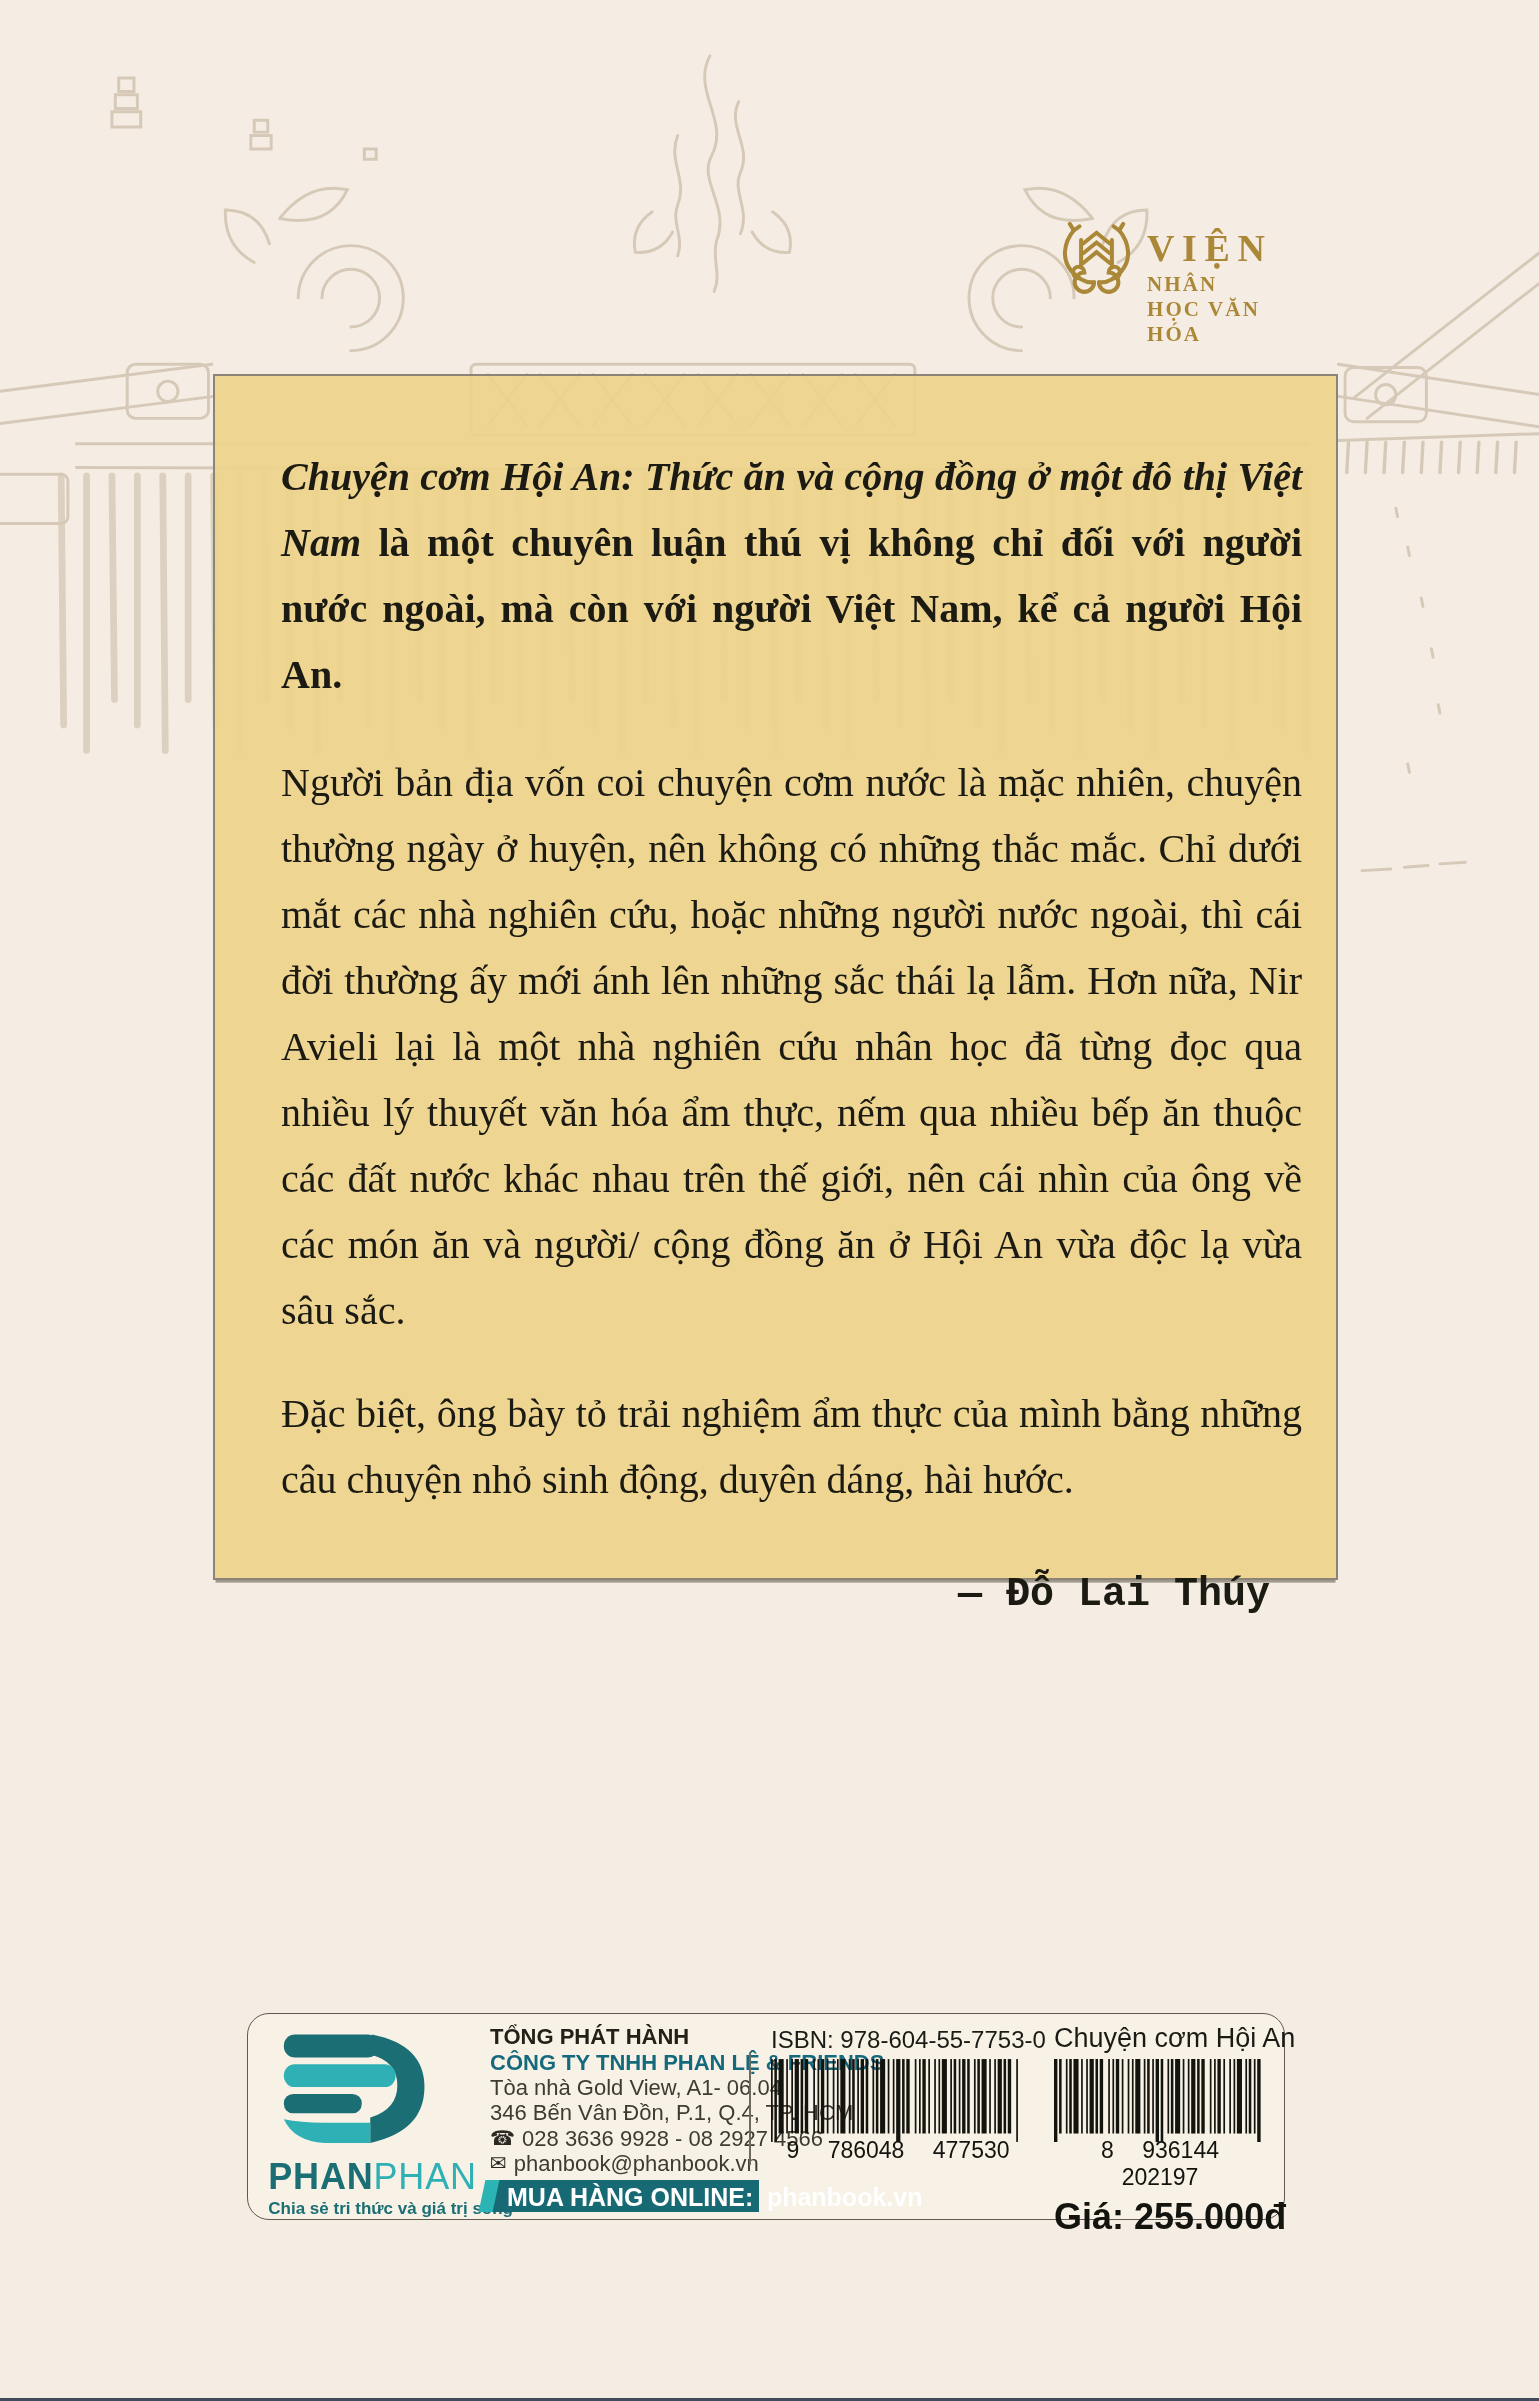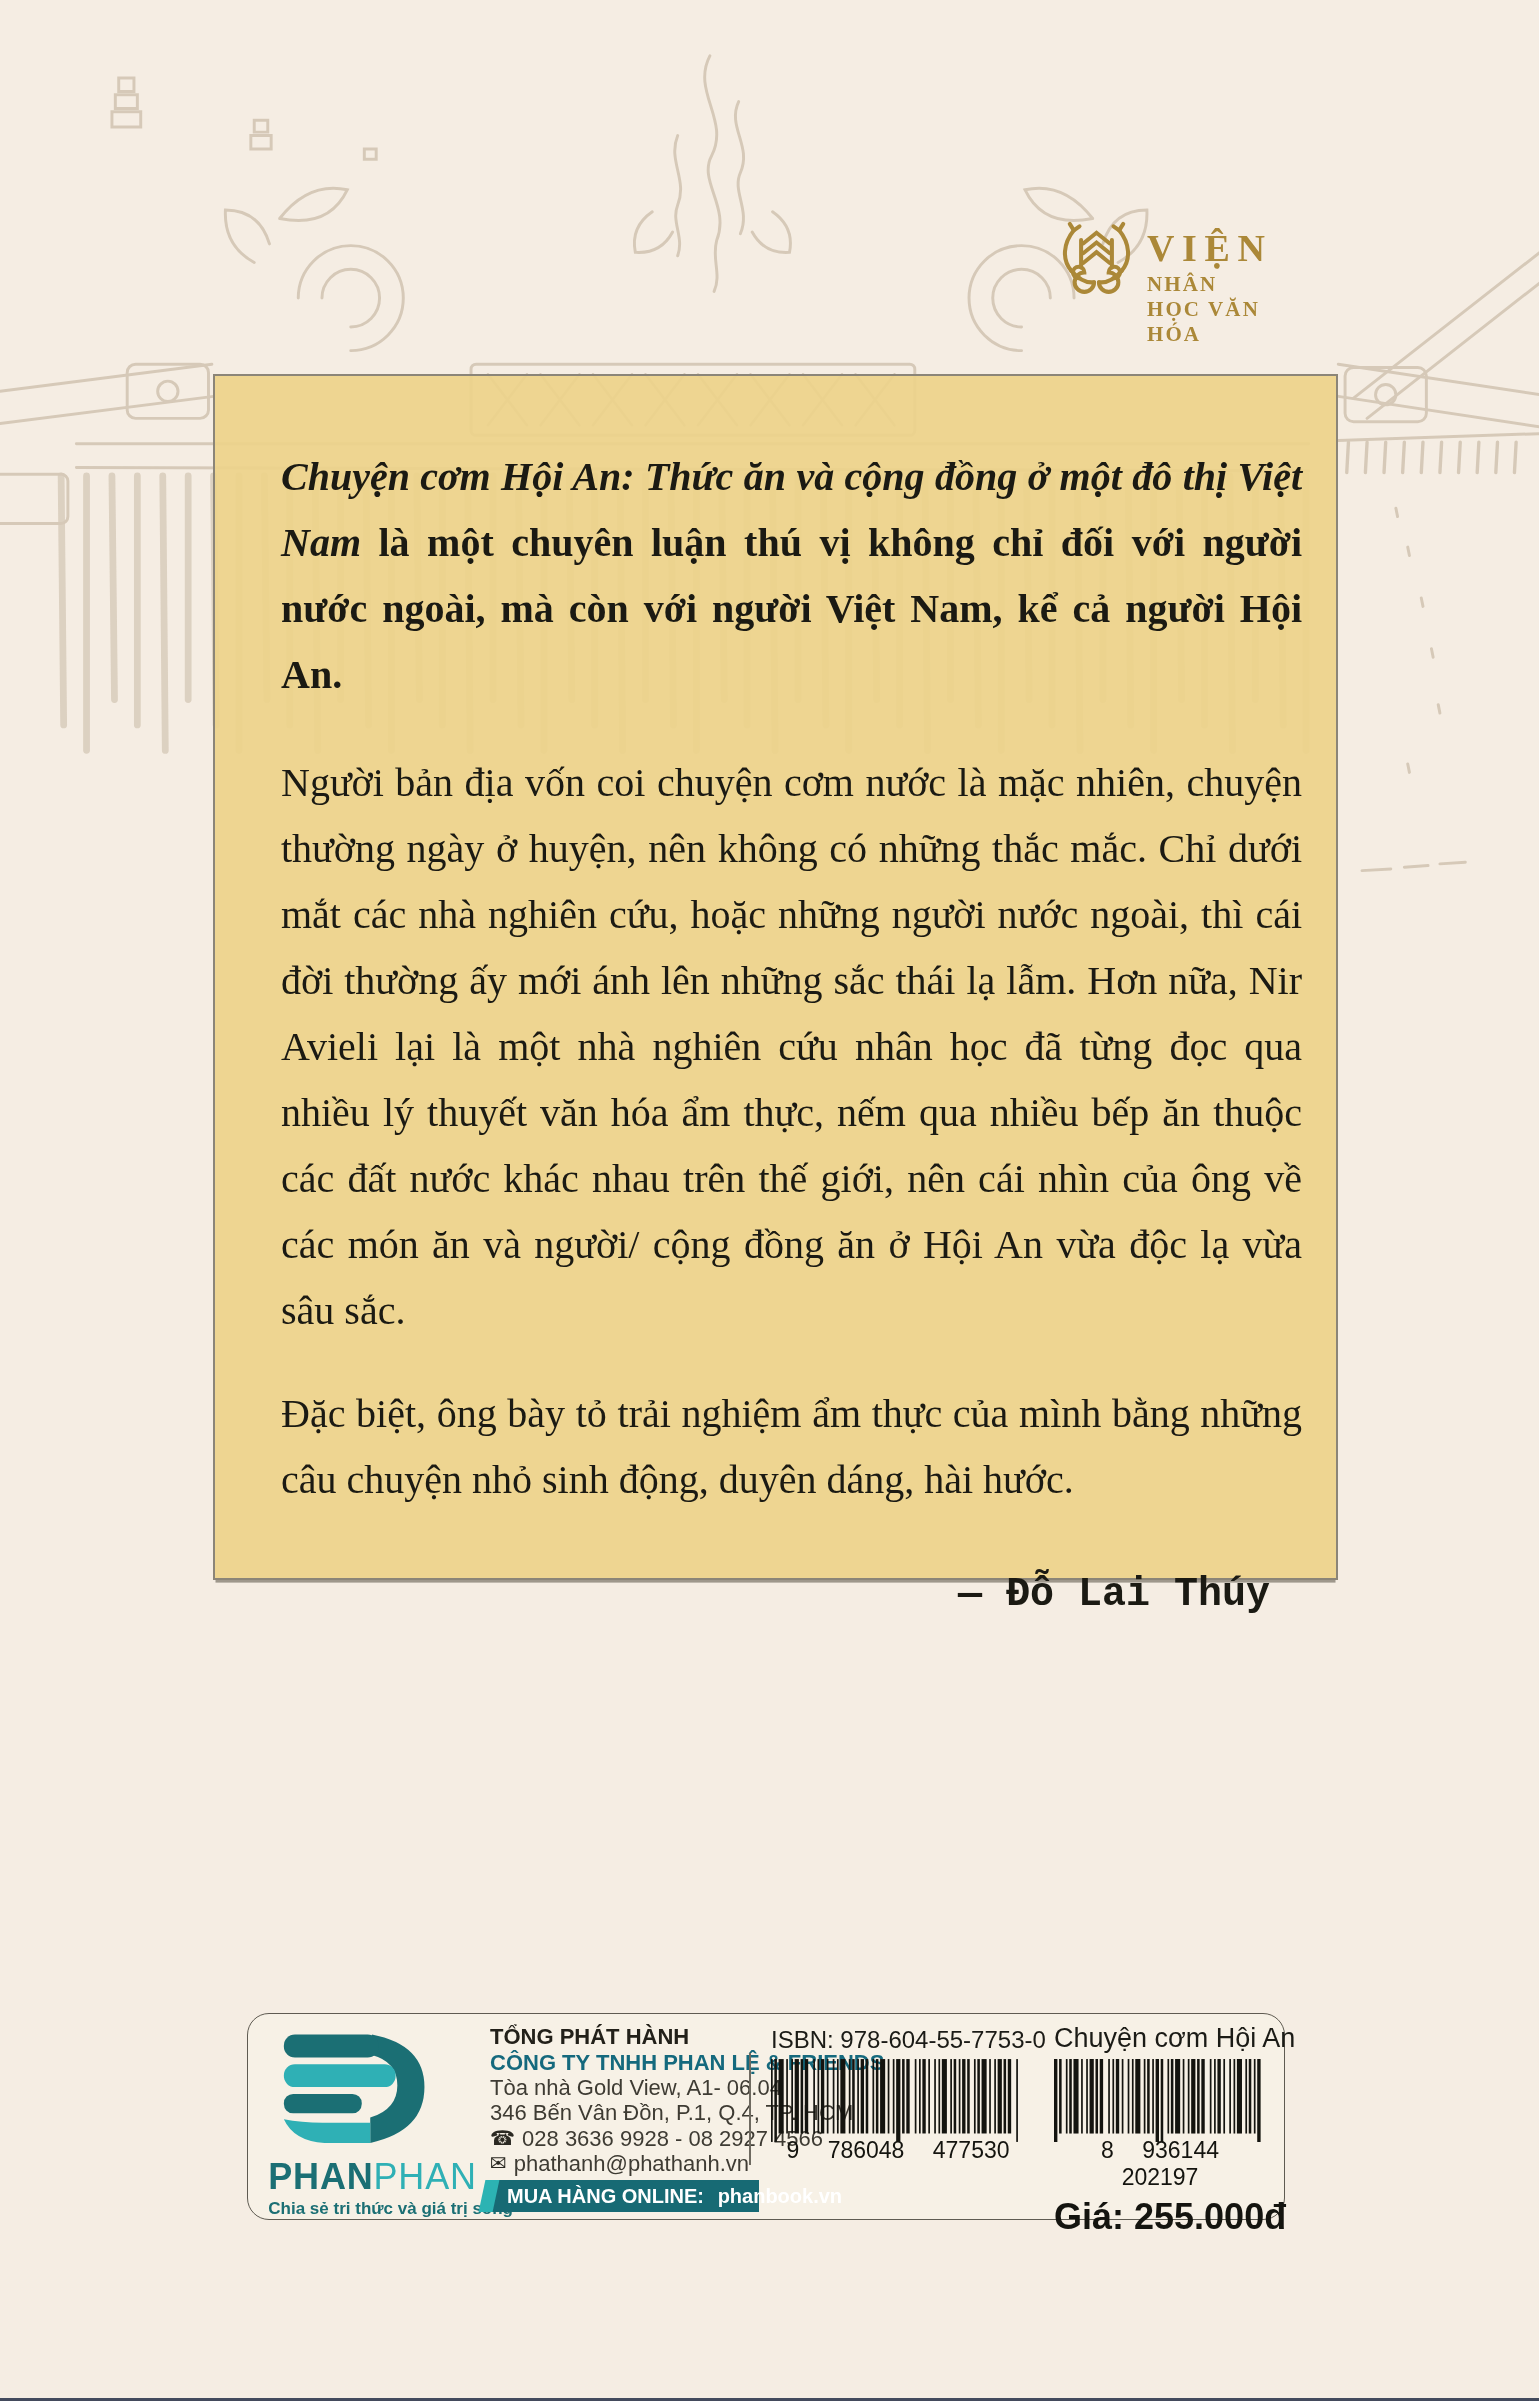--- a/index.html
+++ b/index.html
@@ -40,22 +40,22 @@
   .wm-phan{color:#1b6f74;font-weight:bold;}
   .wm-book{color:#2fb0b5;font-weight:400;}
   .tagline{position:absolute;left:20.3px;top:185px;font-size:17px;font-weight:bold;color:#1b6f74;}
   .pb-info{position:absolute;left:242px;top:10.2px;width:259px;}
   .pb-info .row{font-size:22px;line-height:25.4px;white-space:nowrap;display:flex;align-items:center;gap:6.8px;}
   .row-label{font-weight:bold;color:#222019;}
   .row-company{font-weight:bold;color:#15697d;}
   .ric{font-family:"DejaVu Sans", sans-serif;font-size:20.3px;color:#2b2922;}
   .online-banner{
     position:absolute;left:242px;top:166px;width:269px;height:32px;background:#176a74;
-    display:flex;align-items:center;gap:6.8px;padding-left:17px;box-sizing:border-box;
-    color:#ffffff;font-weight:bold;font-size:20px;white-space:nowrap;
+    display:flex;align-items:flex-end;gap:6.8px;padding-left:17px;box-sizing:border-box;
+    color:#ffffff;font-weight:bold;font-size:25px;white-space:nowrap;
   }
   .online-banner::before{
     content:""; position:absolute; left:-8.5px; top:0; width:13.6px; height:32px;
     background:#2cb3b3; transform:skewX(-12deg);
   }
   .v-divider{position:absolute;left:501px;top:39px;width:1.7px;height:112px;background:#6e6a60;}
   .isbn1{position:absolute;left:523px;top:12px;width:254px;text-align:center;}
   .isbn2{position:absolute;left:806px;top:8.5px;width:212px;text-align:center;}
   .bc-label{font-size:24px;color:#1b1b16;white-space:nowrap;}
   .bc-title{font-size:27px;color:#1b1b16;white-space:nowrap;}
@@ -232,21 +232,21 @@
       <div class="row row-label">TỔNG PHÁT HÀNH</div>
       <div class="row row-company">CÔNG TY TNHH PHAN LỆ &amp; FRIENDS</div>
       <div class="row">Tòa nhà Gold View, A1- 06.04</div>
       <div class="row">346 Bến Vân Đồn, P.1, Q.4, TP. HCM</div>
       <div class="row">
           <span class="ric">☎</span>
           <span>028 3636 9928 - 08 2927 4566</span>
         </div>
       <div class="row">
           <span class="ric">✉</span>
-          <span>phathanh@phathanh.vn</span>
+          <span>phanbook@phanbook.vn</span>
         </div>
     </div>
 
     <div class="online-banner">
       <span>MUA HÀNG ONLINE:</span>
       <svg width="20.3" height="20.3" viewBox="0 0 24 24" fill="none" stroke="#ffffff" stroke-width="2">
         <circle cx="12" cy="12" r="9"></circle>
         <ellipse cx="12" cy="12" rx="4" ry="9"></ellipse>
         <path d="M3,12 L21,12 M4.6,7 L19.4,7 M4.6,17 L19.4,17"></path>
       </svg>

